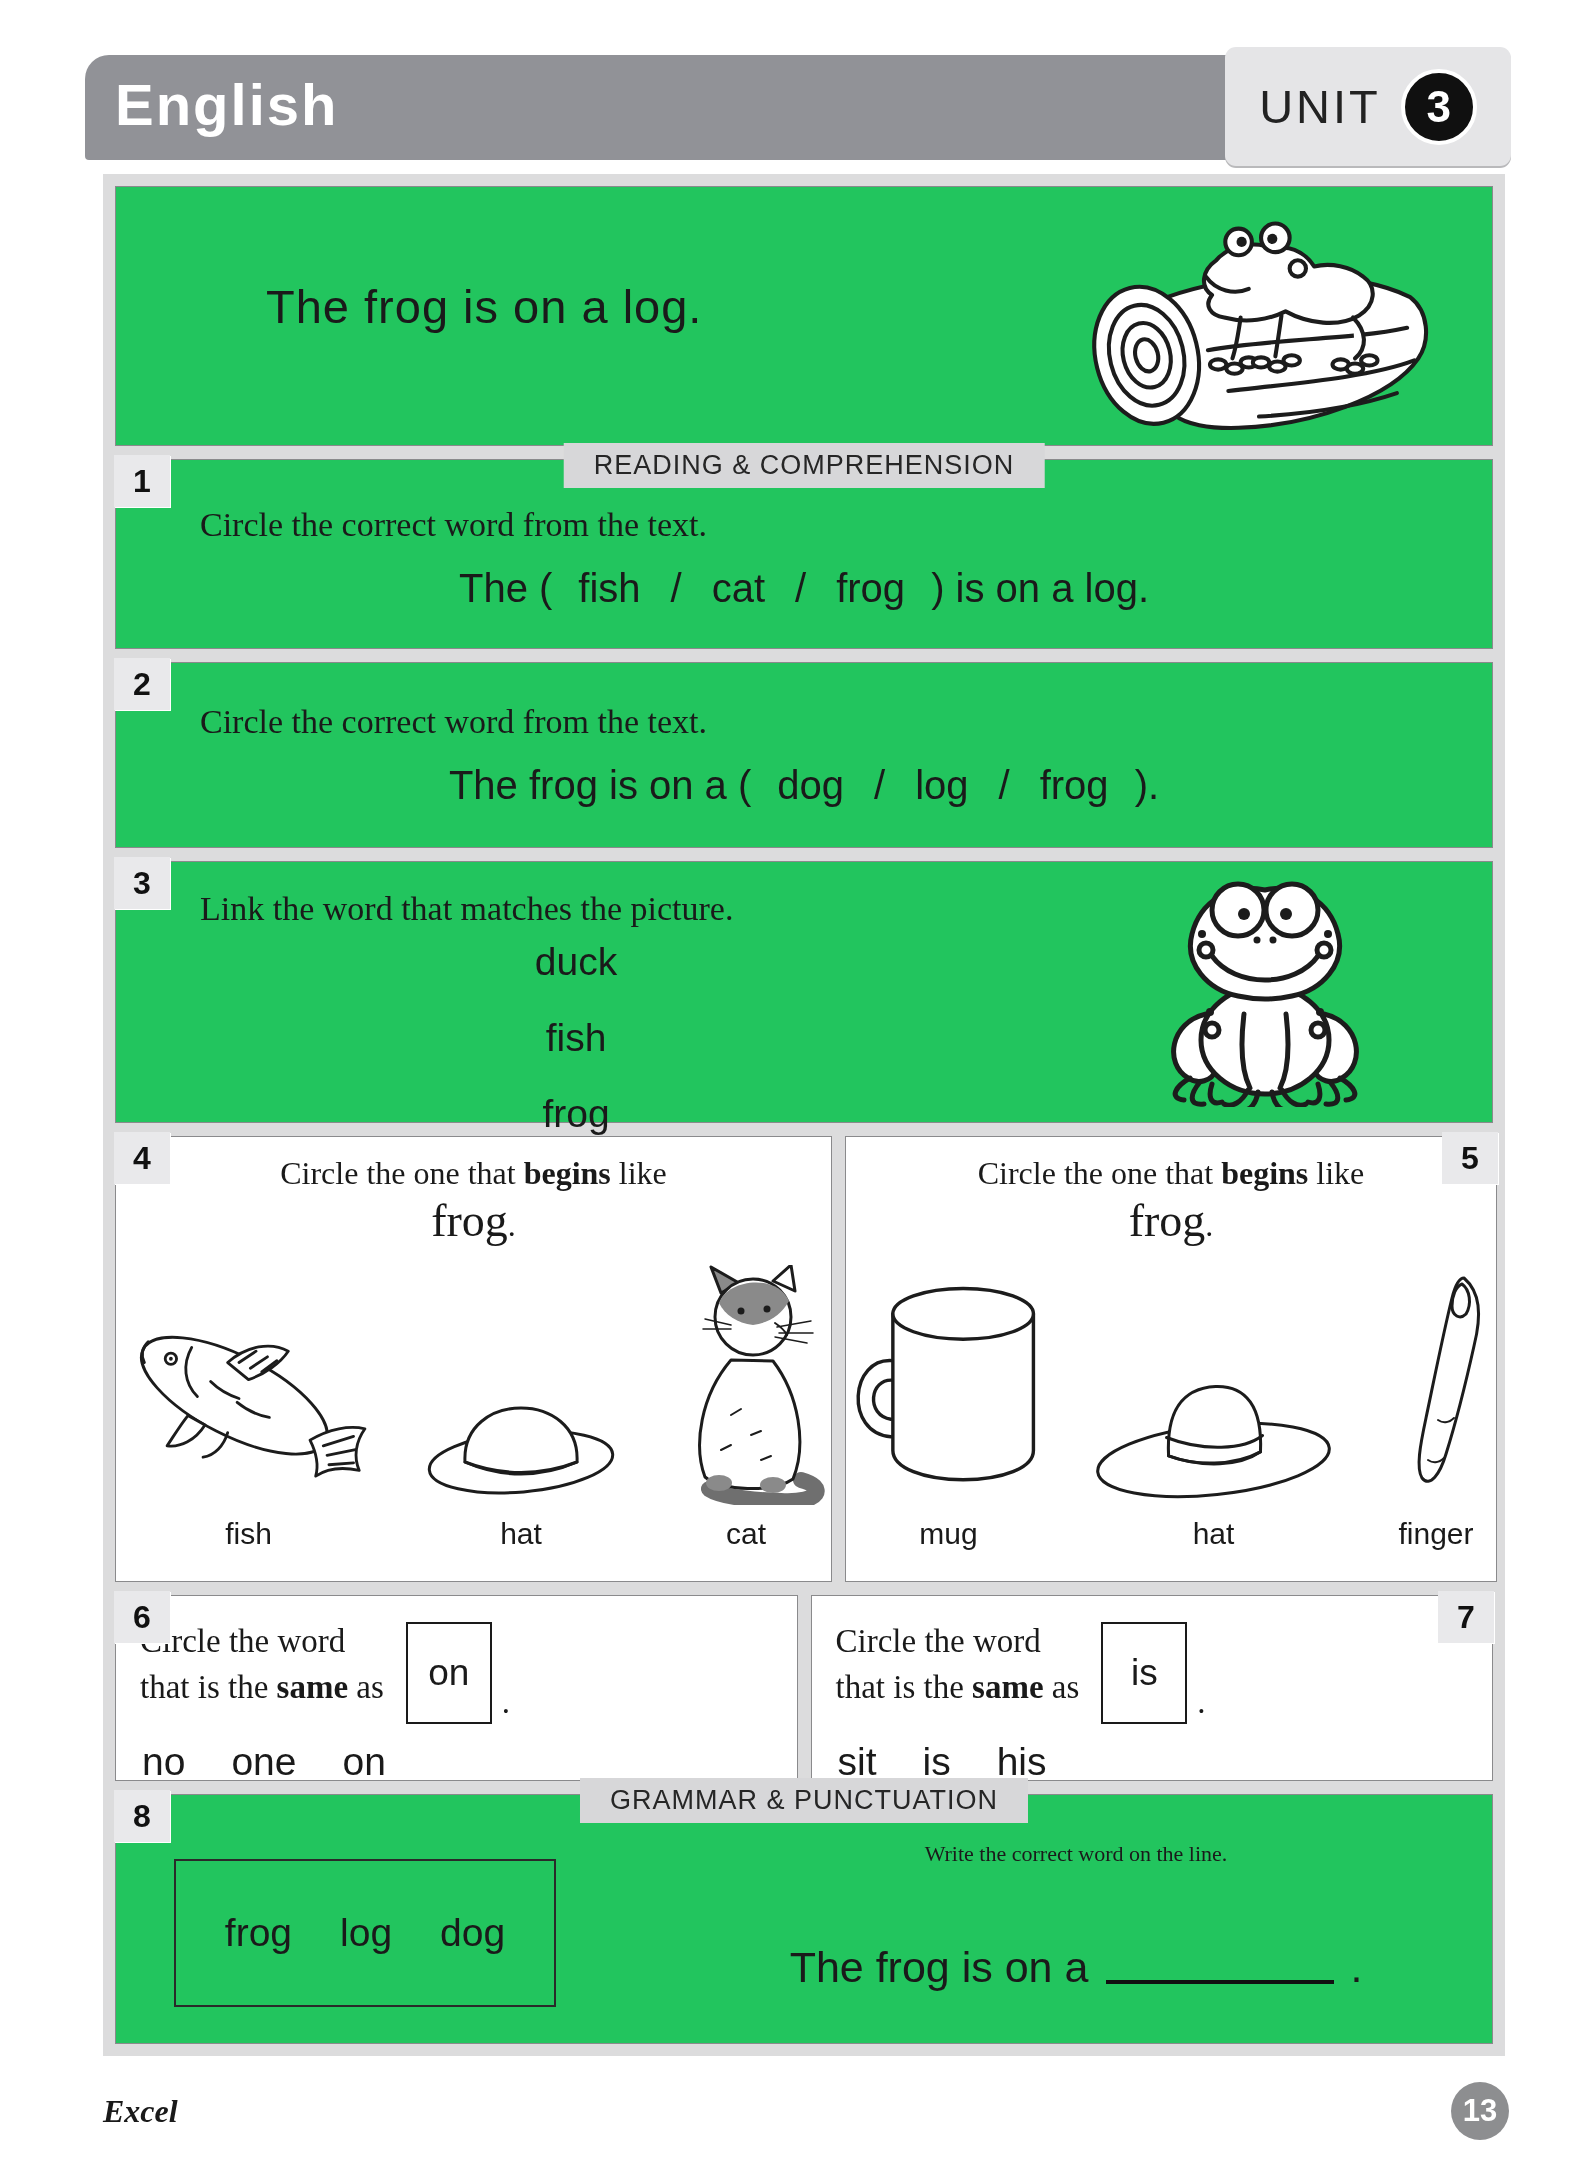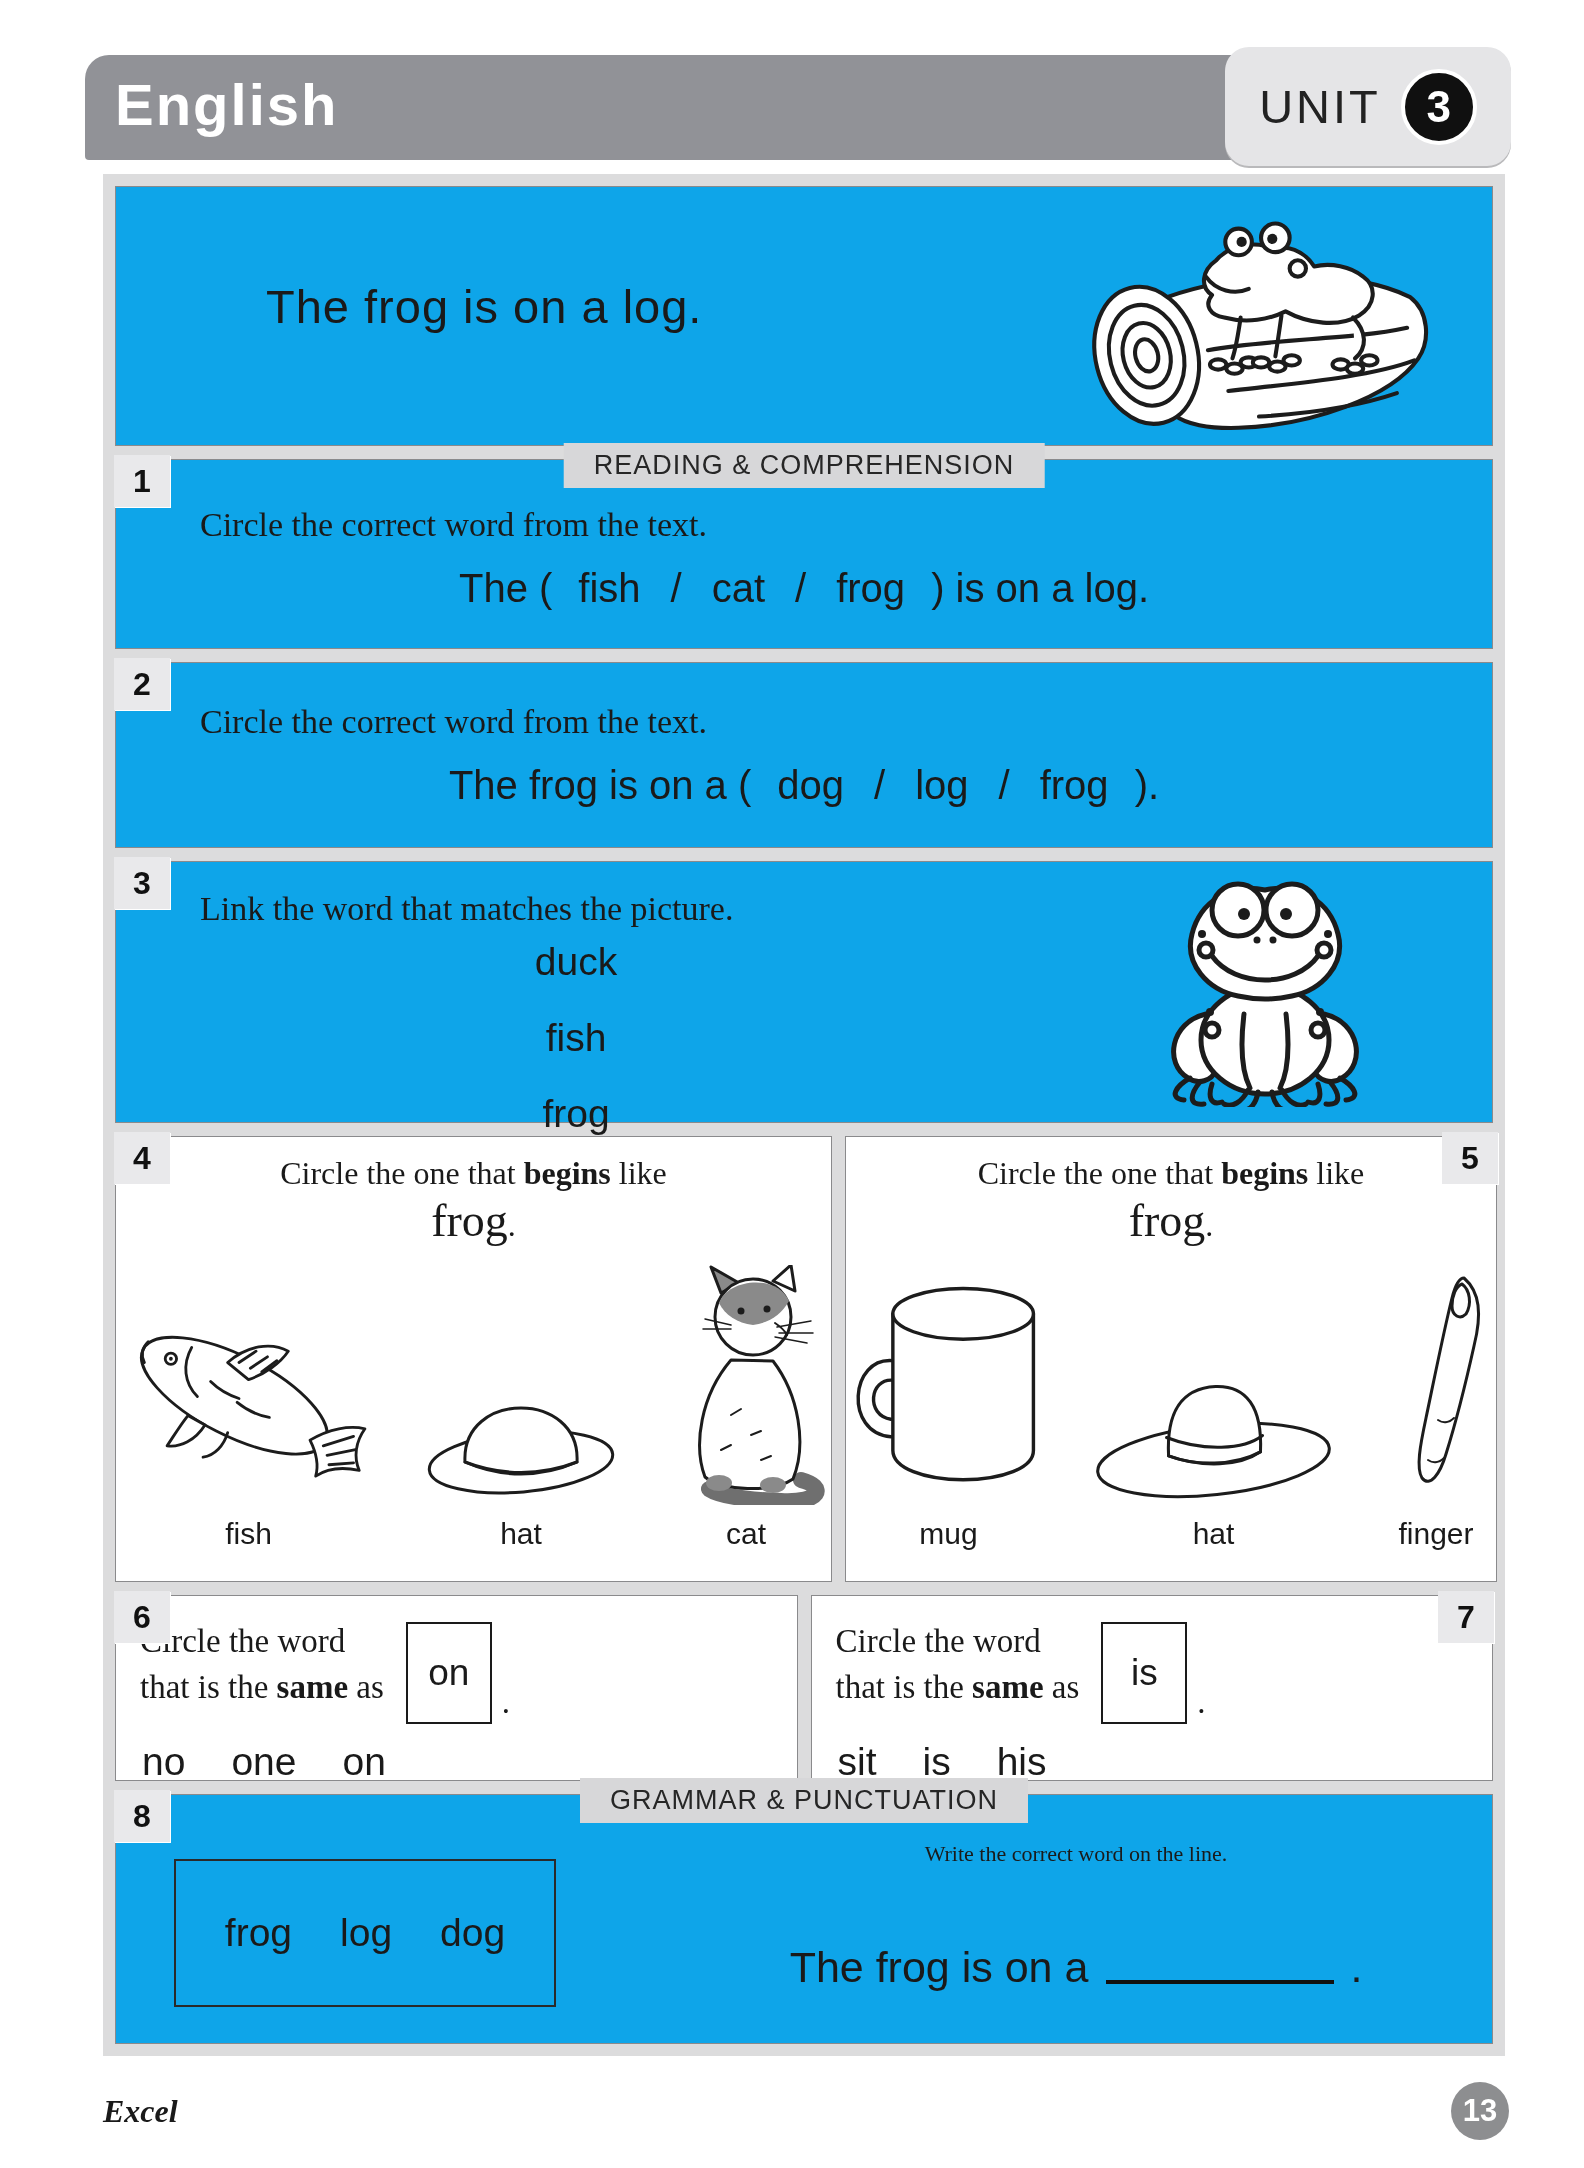--- a/index.html
+++ b/index.html
@@ -6,31 +6,31 @@
   body { background:#fff; }
   .page { position:relative; width:1584px; height:2168px; background:#ffffff;
           font-family:"Liberation Sans", sans-serif; color:#1a1a1a; overflow:hidden; }
 
   
   .header-bar { position:absolute; left:85px; top:55px; width:1424px; height:105px;
                 background:#919297; border-radius:24px 34px 10px 4px; }
   .subject-title { position:absolute; left:30px; top:16px; color:#ffffff;
                    font-size:58px; font-weight:bold; letter-spacing:2px; }
   .unit-tab { position:absolute; left:1225px; top:47px; width:286px; height:119px;
-              background:#e5e5e7; border-radius:24px; display:flex; align-items:center;
+              background:#e5e5e7; border-radius:11px; display:flex; align-items:center;
               justify-content:center; gap:20px; box-shadow:0 2px 0 #b9b9bb; }
   .unit-label { font-size:47px; color:#222; letter-spacing:3px; }
   .unit-circle { width:76px; height:76px; border-radius:50%; background:#101010; color:#fff;
                  display:flex; align-items:center; justify-content:center;
                  font-size:44px; font-weight:bold; border:4px solid #fff; }
 
   
   .content { position:absolute; left:103px; top:174px; width:1402px;
              background:#dcdcdd; padding:12px; display:flex; flex-direction:column; gap:13px; }
-  .row { position:relative; background:#0ea5e9; border:1px solid #8a8a8c; }
+  .row { position:relative; background:#22c55e; border:1px solid #8a8a8c; }
   .row-pair { position:relative; display:flex; gap:13px; background:transparent; }
   .half { position:relative; flex:1 1 0; background:#fff; border:1px solid #8a8a8c; }
 
   .r0 { height:260px; } .r1 { height:190px; } .r2 { height:186px; }
   .r3 { height:262px; } .r45 { height:446px; } .r67 { height:186px; } .r8 { height:250px; }
 
   .numtab { position:absolute; width:56px; height:52px; background:#e9e9eb;
             display:flex; align-items:center; justify-content:center;
             font-size:32px; font-weight:bold; color:#111; z-index:3;
             box-shadow:1px 1px 0 #fff; }

